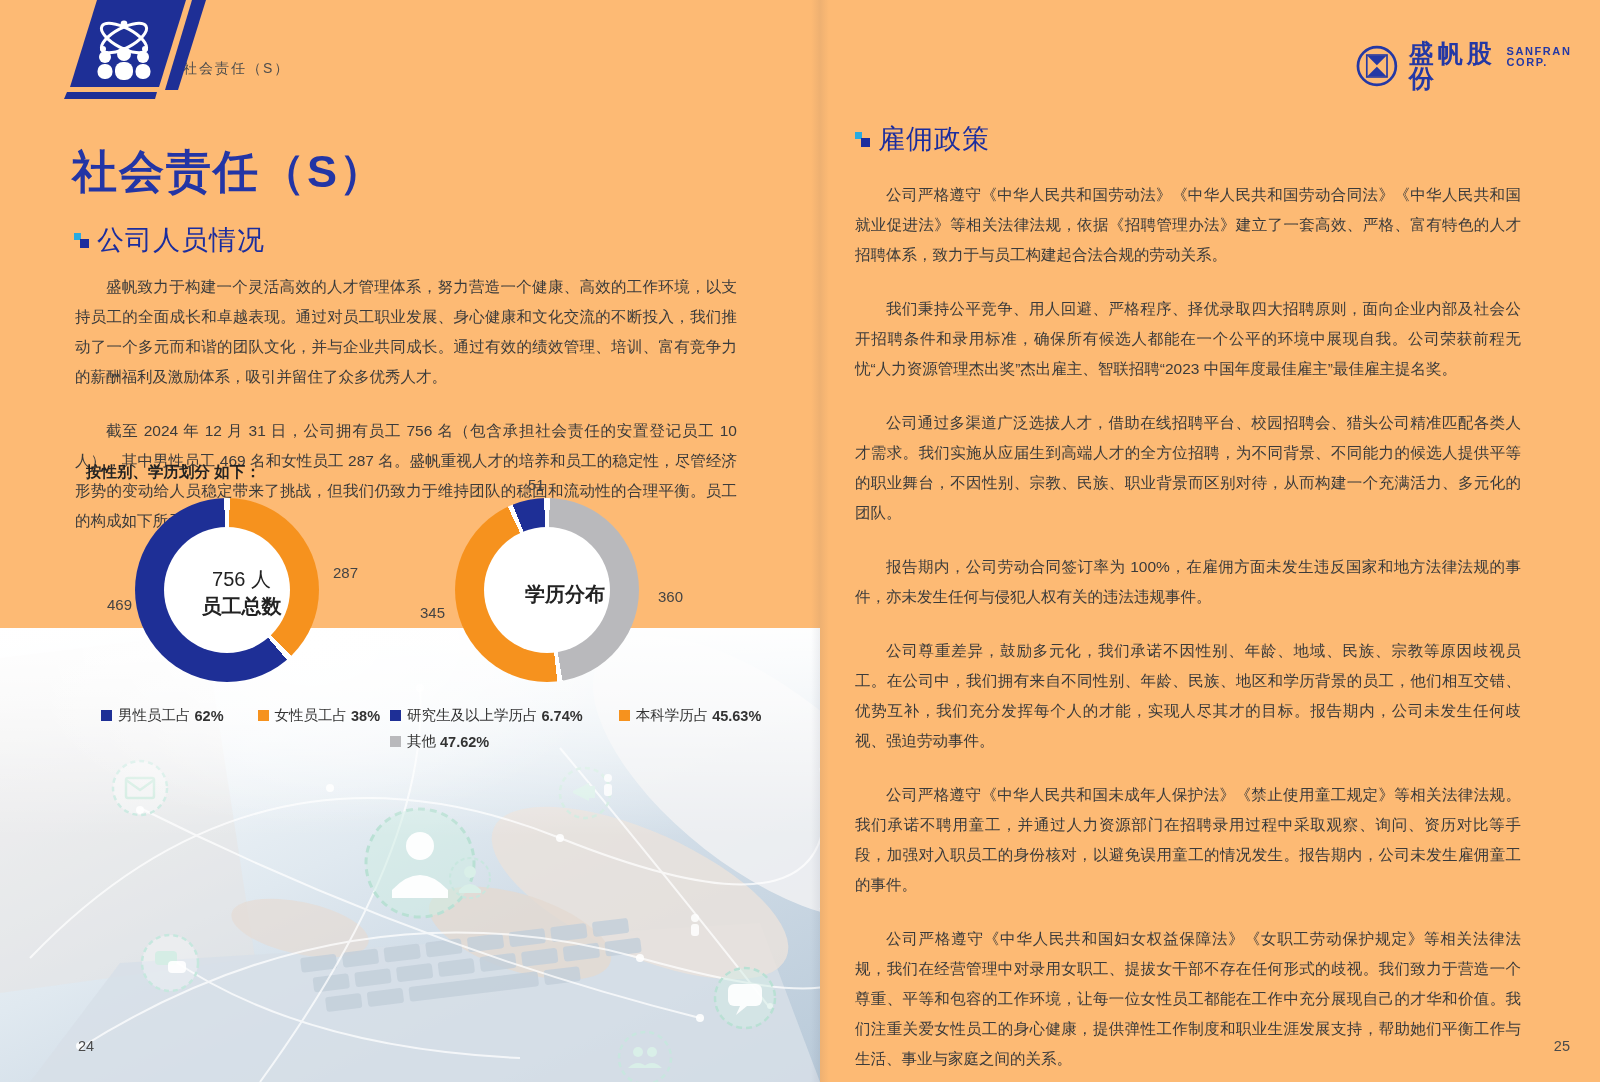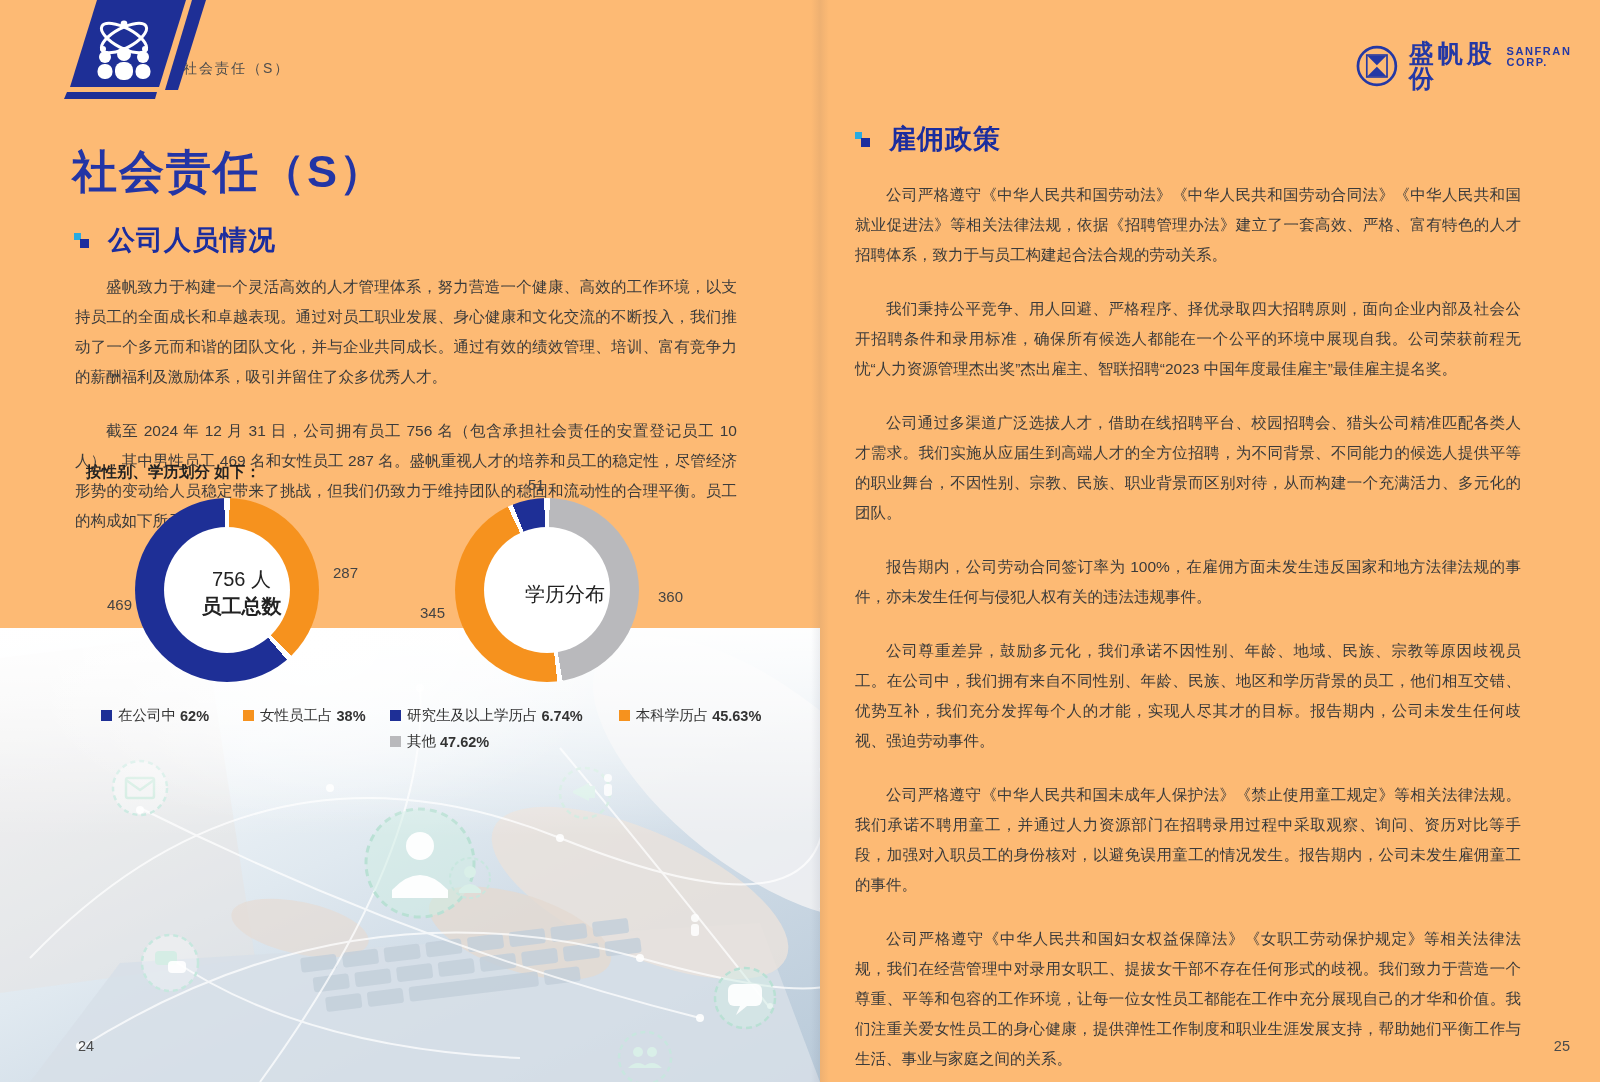--- a/index.html
+++ b/index.html
@@ -12,42 +12,42 @@
   #right-page{left:820px;width:780px}
   #gutter{position:absolute;left:811px;top:0;width:18px;height:1082px;
     background:linear-gradient(90deg,rgba(40,50,80,0) 0%,rgba(40,50,80,.07) 50%,rgba(40,50,80,0) 100%);z-index:40}
 
   
   #badge{position:absolute;left:60px;top:0;width:150px;height:104px;z-index:5}
   #running-head{position:absolute;left:183px;top:60px;font-size:14px;color:#4d4d4d;letter-spacing:2px}
 
   
   #page-title{position:absolute;left:72px;top:112px;font-size:45px;font-weight:600;color:var(--title);letter-spacing:2px}
-  .section-head{display:flex;align-items:center;gap:18px;font-size:27px;font-weight:bold;color:var(--heading);letter-spacing:1px;margin:0}
+  .section-head{display:flex;align-items:center;gap:7px;font-size:27px;font-weight:normal;color:var(--heading);letter-spacing:1px;margin:0}
   .bullet{position:relative;width:16px;height:16px;flex:0 0 16px}
   .bullet::before{content:"";position:absolute;left:0;top:1px;width:7px;height:7px;background:var(--cyan)}
   .bullet::after{content:"";position:absolute;left:6px;top:7px;width:9px;height:9px;background:var(--heading)}
   #left-section-head{position:absolute;left:74px;top:222px}
   #left-body{position:absolute;left:75px;top:272px;width:662px;text-align:justify;font-size:15.5px;line-height:30px}
   #left-body p{margin:0 0 24px;text-indent:2em}
   #chart-caption{position:absolute;left:86px;top:462px;font-size:15.5px;font-weight:bold;color:#222}
 
   
   .chart-block{position:absolute;z-index:6}
   #chart-gender{left:85px;top:486px;width:300px;height:252px}
   #chart-education{left:400px;top:486px;width:320px;height:252px}
   .donut{position:absolute;width:184px;height:184px;border-radius:50%}
   .donut::after{content:"";position:absolute;inset:29px;background:#fff;border-radius:50%}
   #donut-gender{left:50px;top:12px;
     background:conic-gradient(#fff 0 .5%,var(--orange) .5% 37.7%,#fff 37.7% 38.7%,var(--blue) 38.7% 99.5%,#fff 99.5% 100%)}
   #donut-education{left:55px;top:12px;
     background:conic-gradient(#fff 0 .5%,var(--gray) .5% 47.3%,#fff 47.3% 48.2%,var(--orange) 48.2% 93%,#fff 93% 93.9%,var(--blue) 93.9% 99.5%,#fff 99.5% 100%)}
   .donut-center{position:absolute;text-align:center;font-size:20px;color:#222;z-index:2;line-height:27px}
   #center-gender{left:50px;top:80px;width:213px}
-  #center-education{left:55px;top:95px;width:220px;font-weight:normal}
+  #center-education{left:55px;top:95px;width:220px;font-weight:bold}
   .donut-center .bold{font-weight:bold}
   .dlabel{position:absolute;font-size:15px;color:#444}
   #lbl-male{left:22px;top:110px}
   #lbl-female{left:248px;top:78px}
   #lbl-postgrad{left:128px;top:-10px}
   #lbl-other{left:258px;top:102px}
   #lbl-bachelor{left:20px;top:118px}
   .legend{position:absolute;font-size:14.5px;color:#333;white-space:nowrap}
   #legend-gender{left:16px;top:220px;display:flex;gap:34px}
   #legend-education{left:-10px;top:220px}
@@ -125,21 +125,21 @@
     <div class="donut" id="donut-gender"></div>
     <div class="donut-center" id="center-gender">
       <div>756 人</div>
       <div class="bold">员工总数</div>
     </div>
     <span class="dlabel" id="lbl-male">469</span>
     <span class="dlabel" id="lbl-female">287</span>
     <div class="legend" id="legend-gender">
       <span class="li">
         <span class="sq blue"></span>
-        <span>在公司中</span>
+        <span>男性员工占</span>
         <b>62%</b>
       </span>
       <span class="li">
         <span class="sq orange"></span>
         <span>女性员工占</span>
         <b>38%</b>
       </span>
     </div>
   </div>
 

